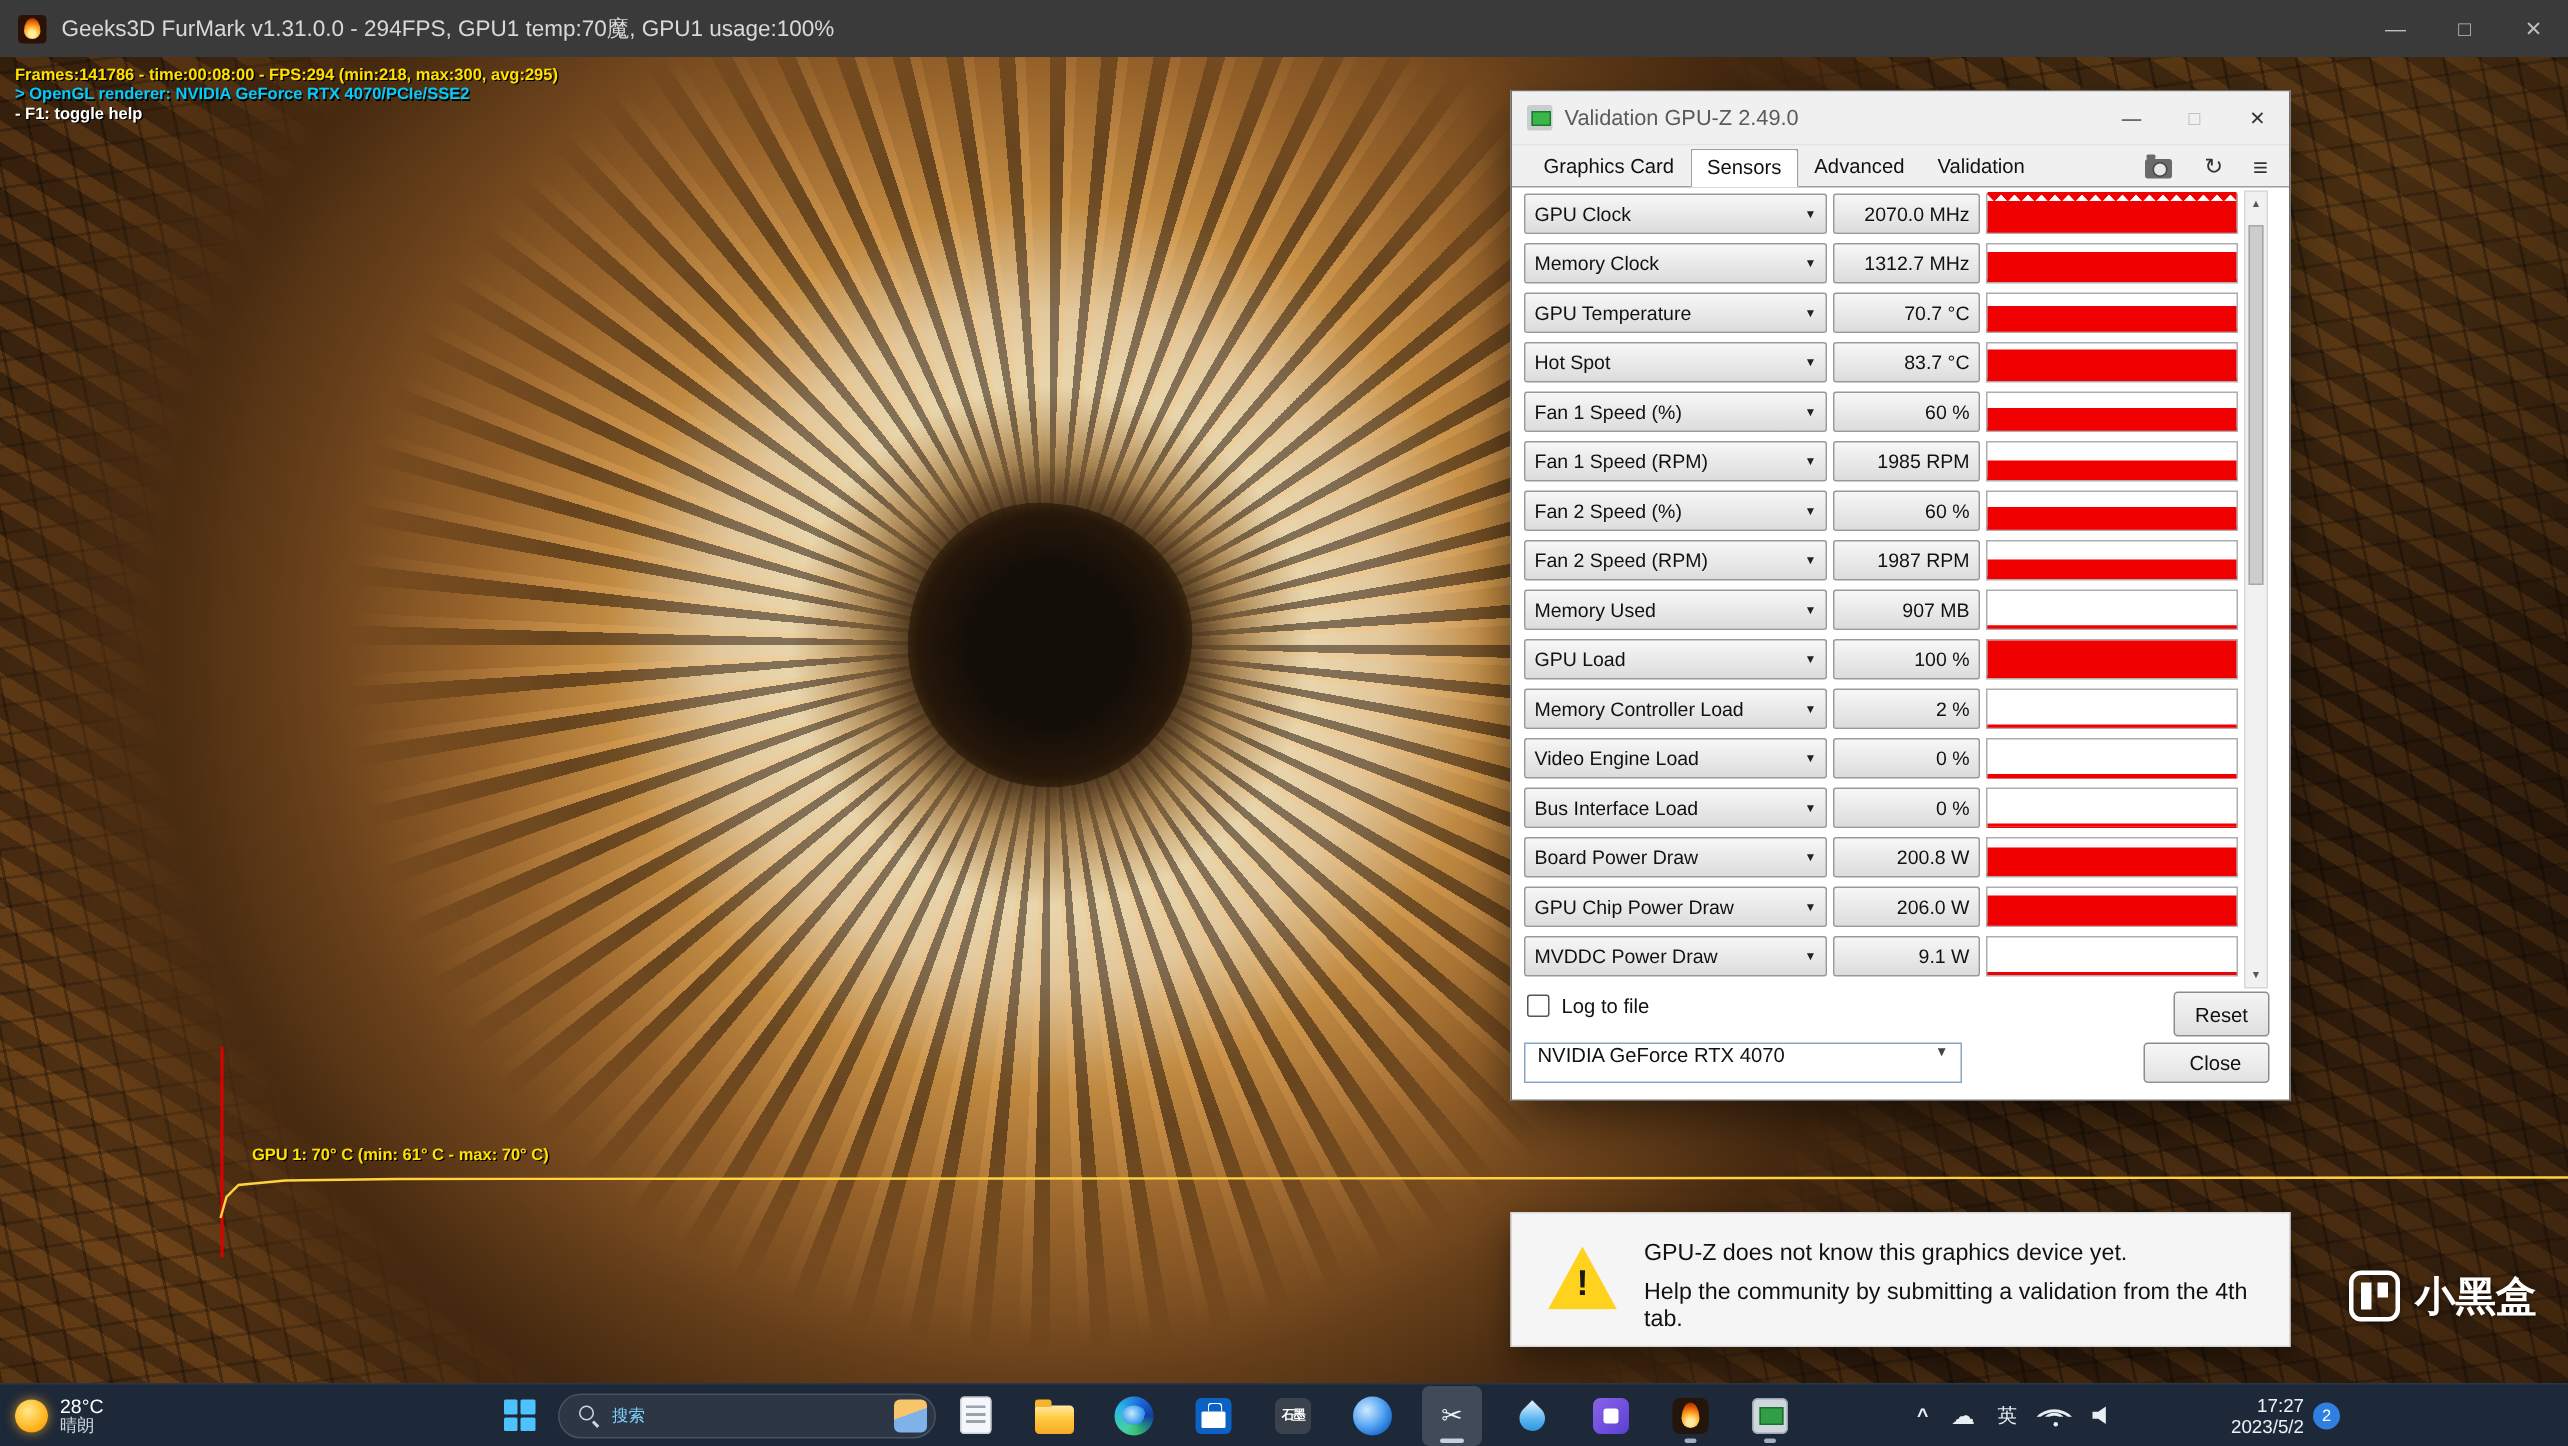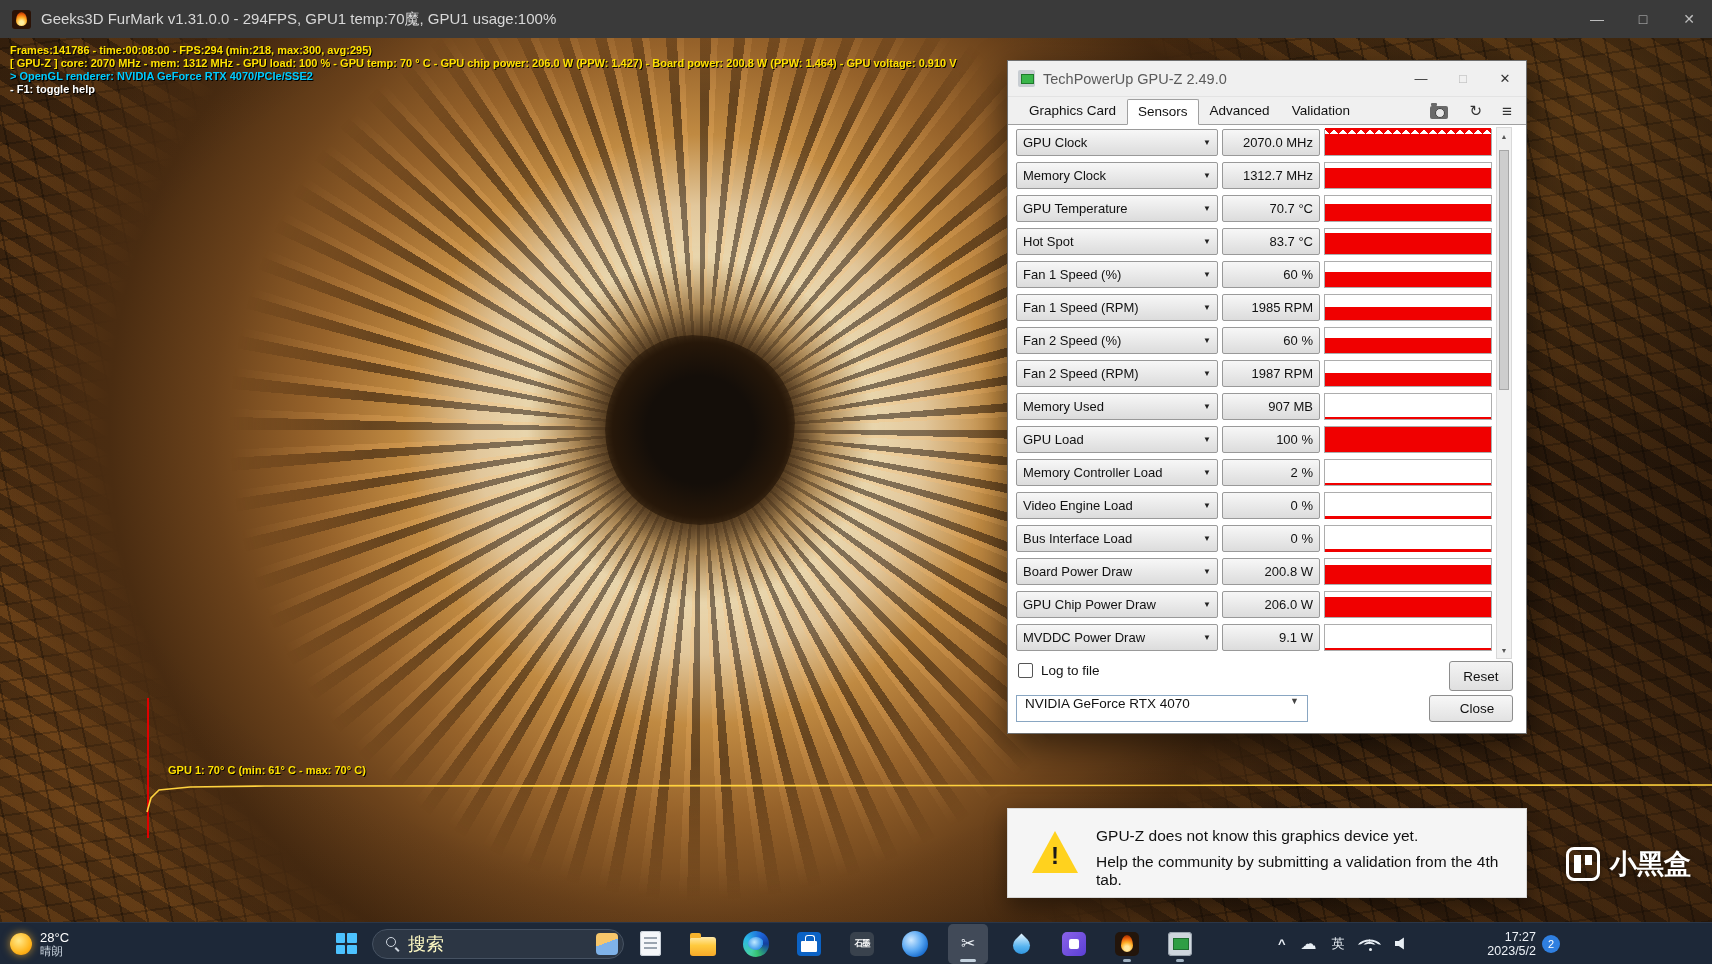--- a/index.html
+++ b/index.html
@@ -141,21 +141,21 @@
   #centerbar{position:absolute;left:326px;top:0;height:100%;display:flex;align-items:center;gap:6px;}
   .tb-start{width:40px;height:40px;display:flex;align-items:center;justify-content:center;}
   .win{width:21px;height:21px;display:grid;grid-template-columns:1fr 1fr;grid-template-rows:1fr 1fr;gap:2px;}
   .win i{background:#4cc2ff;border-radius:1px;}
   .searchpill{width:252px;height:30px;border-radius:15px;background:#2c3644;border:1px solid #465262;
         display:flex;align-items:center;gap:8px;padding:0 5px 0 12px;}
   .mag{width:15px;height:15px;position:relative;flex:0 0 auto;}
   .mag::before{content:"";position:absolute;left:1px;top:1px;width:8px;height:8px;border:1.6px solid #cfd6df;border-radius:50%;}
   .mag::after{content:"";position:absolute;left:10.5px;top:10.5px;width:5px;height:1.6px;background:#cfd6df;
         transform:rotate(45deg);transform-origin:0 0;}
-  .search-text{font-size:18px;color:#fef9c3;margin-right:auto;}
+  .search-text{font-size:11px;color:#7dd3fc;margin-right:auto;}
   .search-img{width:22px;height:22px;border-radius:4px;
         background:linear-gradient(160deg,#f7c66a 0 45%,#7fb2e8 45% 100%);}
 
   .tb-app{width:40px;height:40px;position:relative;display:flex;align-items:center;justify-content:center;border-radius:5px;}
   .tb-app.highlight{background:rgba(255,255,255,.16);}
   .tb-app .underline{position:absolute;bottom:2px;left:50%;transform:translateX(-50%);
         width:8px;height:3px;border-radius:2px;background:#9fb0c0;}
   .tb-app.highlight .underline{width:16px;background:#c4d2de;}
   .app-ic{display:flex;align-items:center;justify-content:center;}
   .ic-doc{width:21px;height:25px;background:#f5f7fa;border-radius:3px;box-shadow:inset 0 0 0 1px #c9d0d8;position:relative;}
@@ -222,35 +222,34 @@
   <div id="scene">
     <div class="sc-blocks"></div>
     <div class="sc-iris"></div>
     <div class="sc-streaks"></div>
     <div class="sc-pupil"></div>
     <div class="sc-vignette"></div>
   </div>
 
   <div id="osd">
     <div class="ov-y">Frames:141786 - time:00:08:00 - FPS:294 (min:218, max:300, avg:295)</div>
-    <div class="ov-y">[ GPU-Z ] core: 2070 MHz - mem: 1312 MHz - GPU load: 100 % - GPU temp: 70 ° C - GPU chip power: 206.0 W (PPW: 1.427) - Board power: 200.8 W (PPW: 1.464) - GPU voltage: 0.910 V</div>
     <div class="ov-c">&gt; OpenGL renderer: NVIDIA GeForce RTX 4070/PCIe/SSE2</div>
     <div class="ov-w">- F1: toggle help</div>
   </div>
 
   <div id="redline"></div>
   <div id="graph-label">GPU 1: 70° C (min: 61° C - max: 70° C)</div>
   <svg id="temp-chart" width="1567" height="40" viewBox="0 0 1567 40">
     <polyline points="2,36 6,22 14,14 45,11 120,10 1567,9" fill="none" stroke="#ffd23e" stroke-width="1.6"></polyline>
   </svg>
 
   <div id="gpuz">
     <div class="gz-titlebar">
       <span class="gz-appicon"></span>
-      <span class="gz-title">TechPowerUp GPU-Z 2.49.0</span>
+      <span class="gz-title">Validation GPU-Z 2.49.0</span>
       <span class="gz-btn">—</span>
       <span class="gz-btn dim">□</span>
       <span class="gz-btn">✕</span>
     </div>
     <div class="gz-tabs">
       <span class="gz-tab">Graphics Card</span>
       <span class="gz-tab active">Sensors</span>
       <span class="gz-tab">Advanced</span>
       <span class="gz-tab">Validation</span>
       <span class="gz-camera"></span>

